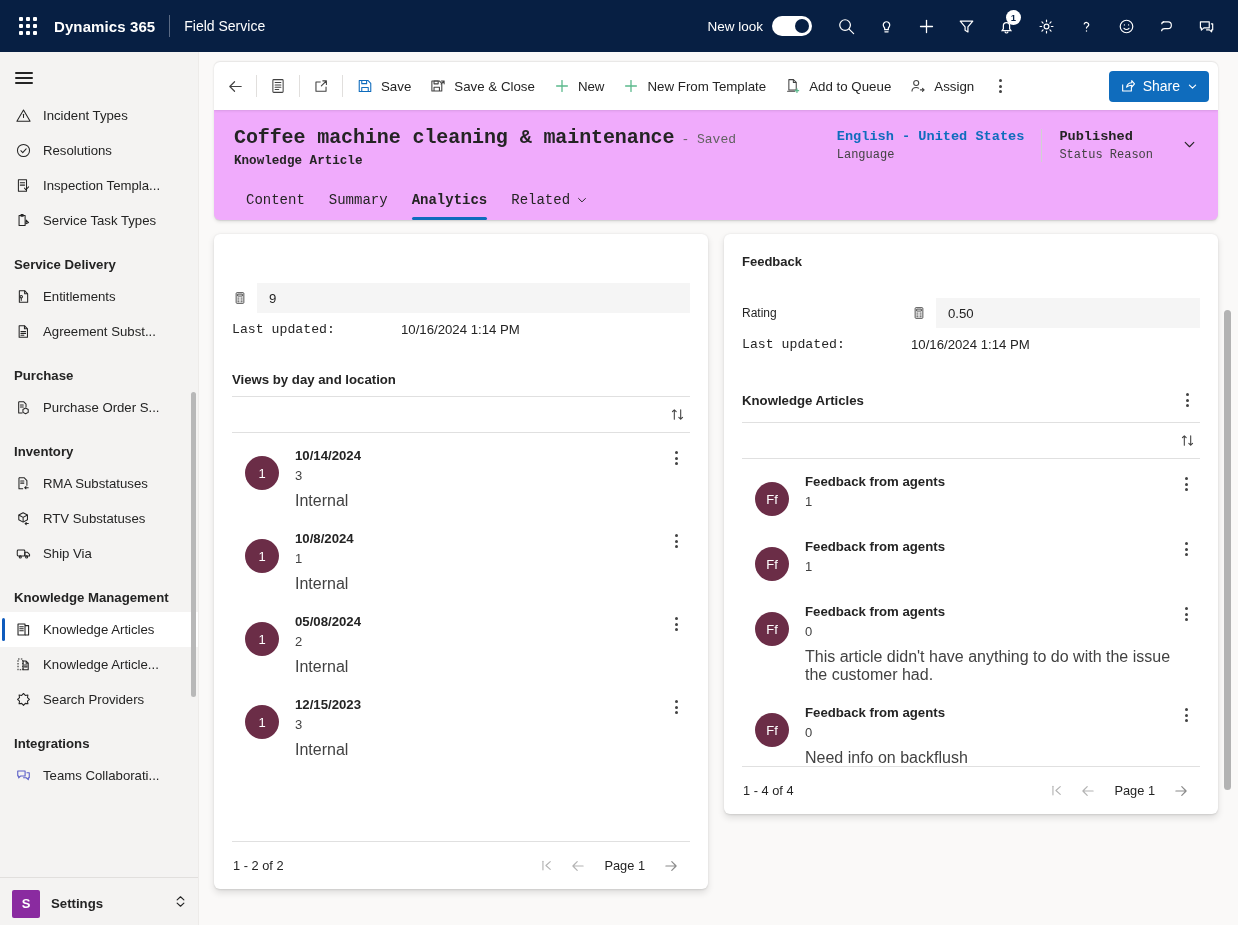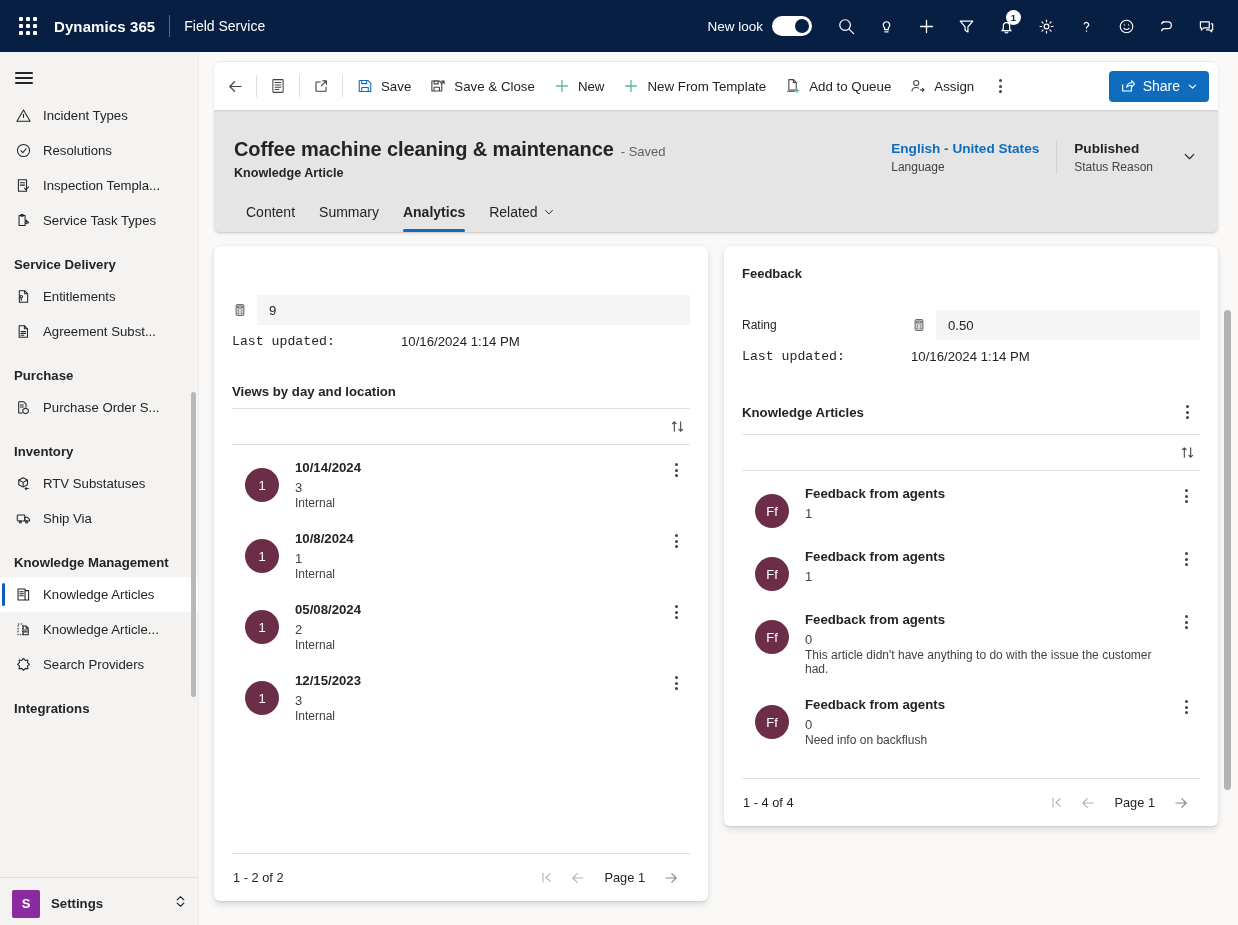--- a/index.html
+++ b/index.html
@@ -121,25 +121,25 @@
     height: 31px; border-radius: 4px;
     display: flex; align-items: center; gap: 7px;
     padding: 0 11px; cursor: pointer; font-size: 14px;
   }
   .dots-v { display: flex; flex-direction: column; gap: 2.6px; align-items: center; }
   .dots-v i { width: 3px; height: 3px; border-radius: 50%; background: #424242; display: block; }
 
   
   .rec-header {
     margin: 0 20px 0 15px;
-    background: #e5e5e5;
+    background: #f0abfc;
     border-radius: 0 0 6px 6px;
     box-shadow: 0 1.6px 3.6px rgba(0,0,0,.10), 0 .3px .9px rgba(0,0,0,.08);
-    padding: 28px 14px 0 20px;
-    position: relative; z-index: 8;
+    padding: 16px 14px 0 20px;
+    position: relative; z-index: 8; font-family: Liberation Mono, monospace;
   }
   .rec-top { display: flex; align-items: flex-start; }
   .rec-left { flex: 1; min-width: 0; }
   .rec-title-row { display: flex; align-items: baseline; gap: 7px; }
   .rec-title { font-size: 20px; font-weight: bold; color: #242424; letter-spacing: -.1px; }
   .rec-saved { font-size: 13px; color: #616161; }
   .rec-sub { font-size: 12.6px; font-weight: bold; color: #242424; margin-top: 5px; }
   .rec-right { display: flex; align-items: flex-start; gap: 0; padding-top: 3px; }
   .hdr-field { padding: 0 17px; }
   .hdr-field.bordered { border-left: 1px solid #d1d1d1; }
@@ -209,21 +209,21 @@
   }
   .avatar {
     width: 34px; height: 34px; border-radius: 50%;
     background: #6B2D47; color: #ffffff;
     display: flex; align-items: center; justify-content: center;
     font-size: 13px; flex-shrink: 0; margin-top: 9px;
   }
   .row-content { flex: 1; min-width: 0; padding-left: 16px; padding-top: 1px; }
   .row-primary { font-size: 13.2px; font-weight: bold; color: #242424; }
   .row-secondary { font-size: 13px; color: #424242; margin-top: 5px; }
-  .row-tertiary { font-size: 12px; color: #424242; margin-top: 1px; }
+  .row-tertiary { font-size: 16px; color: #424242; margin-top: 9px; }
   .row-kebab { width: 28px; display: flex; justify-content: center; padding-top: 4px; }
 
   .pager {
     border-top: 1px solid #e0e0e0;
     height: 48px; display: flex; align-items: center;
     padding: 0 4px 0 1px; flex-shrink: 0;
   }
   .pager-count { font-size: 12.8px; color: #242424; flex: 1; }
   .pager-ctrls { display: flex; align-items: center; gap: 2px; }
   .pg-btn { width: 30px; height: 30px; display: flex; align-items: center; justify-content: center; border-radius: 3px; cursor: pointer; }
@@ -420,20 +420,32 @@
             <line x1="5.7" y1="6.3" x2="8.8" y2="6.3" stroke-linecap="round"></line>
             <line x1="5.7" y1="8.5" x2="8.8" y2="8.5" stroke-linecap="round"></line>
             <path d="M11.2 9.6l2.8 1.5v3.1l-2.8 1.5-2.8-1.5v-3.1z"></path>
           </svg>
         </span>
         <span class="nav-label">Purchase Order S...</span>
       </div>
 
       <div class="nav-group">Inventory</div>
 
+      <div class="nav-item">
+        <span class="nav-ico">
+          <svg width="17" height="17" viewBox="0 0 18 18" fill="none" stroke="#242424" stroke-width="1.1" stroke-linejoin="round">
+            <path d="M4.2 2.9h5.4l3 3v5.4"></path>
+              <path d="M4.2 2.9v11.6h4.4"></path>
+            <line x1="6" y1="6.3" x2="9.4" y2="6.3" stroke-linecap="round"></line>
+            <line x1="6" y1="8.6" x2="9.4" y2="8.6" stroke-linecap="round"></line>
+            <path d="M14 13.4h-3.6M11.6 12.2l-1.3 1.2 1.3 1.2" stroke-linecap="round"></path>
+          </svg>
+        </span>
+        <span class="nav-label">RMA Substatuses</span>
+      </div>
 
       <div class="nav-item">
         <span class="nav-ico">
           <svg width="17" height="17" viewBox="0 0 18 18" fill="none" stroke="#242424" stroke-width="1.1" stroke-linejoin="round">
             <path d="M8.6 2.9l4.6 2.4v5.1L8.6 12.8 4 10.4V5.3z"></path>
               <path d="M4 5.3l4.6 2.5 4.6-2.5M8.6 7.8v5"></path>
             <path d="M14.1 14.4h-3.4M11.9 13.3l-1.2 1.1 1.2 1.1" stroke-linecap="round"></path>
           </svg>
         </span>
         <span class="nav-label">RTV Substatuses</span>
@@ -483,20 +495,29 @@
         <span class="nav-ico">
           <svg width="17" height="17" viewBox="0 0 18 18" fill="none" stroke="#242424" stroke-width="1.1" stroke-linejoin="round">
             <path d="M9 2.6l1.9 2.1 2.8-.5-.5 2.8 2.1 1.9-2.1 1.9.5 2.8-2.8-.5L9 15.2l-1.9-2.1-2.8.5.5-2.8L2.7 8.9l2.1-1.9-.5-2.8 2.8.5z"></path>
           </svg>
         </span>
         <span class="nav-label">Search Providers</span>
       </div>
 
       <div class="nav-group">Integrations</div>
 
+      <div class="nav-item">
+        <span class="nav-ico">
+          <svg width="17" height="17" viewBox="0 0 18 18" fill="none" stroke="#5b5fc7" stroke-width="1.15" stroke-linejoin="round">
+            <path d="M2.9 4.2h7.8v5.3H6.1l-2.2 2v-2h-1z"></path>
+            <path d="M12.2 6.1h2.9v5.3h-1v2l-2.2-2H8.6"></path>
+          </svg>
+        </span>
+        <span class="nav-label">Teams Collaborati...</span>
+      </div>
 
       <div class="sb-scrollbar"></div>
     </div>
 
     <div class="sb-footer">
       <div class="settings-tile">S</div>
       <div class="sb-footer-label">Settings</div>
       <span>
         <svg width="15" height="15" viewBox="0 0 16 16" fill="none" stroke="#242424" stroke-width="1.2" stroke-linecap="round" stroke-linejoin="round">
           <path d="M4.4 6.3 8 2.9l3.6 3.4M4.4 9.7 8 13.1l3.6-3.4"></path>

